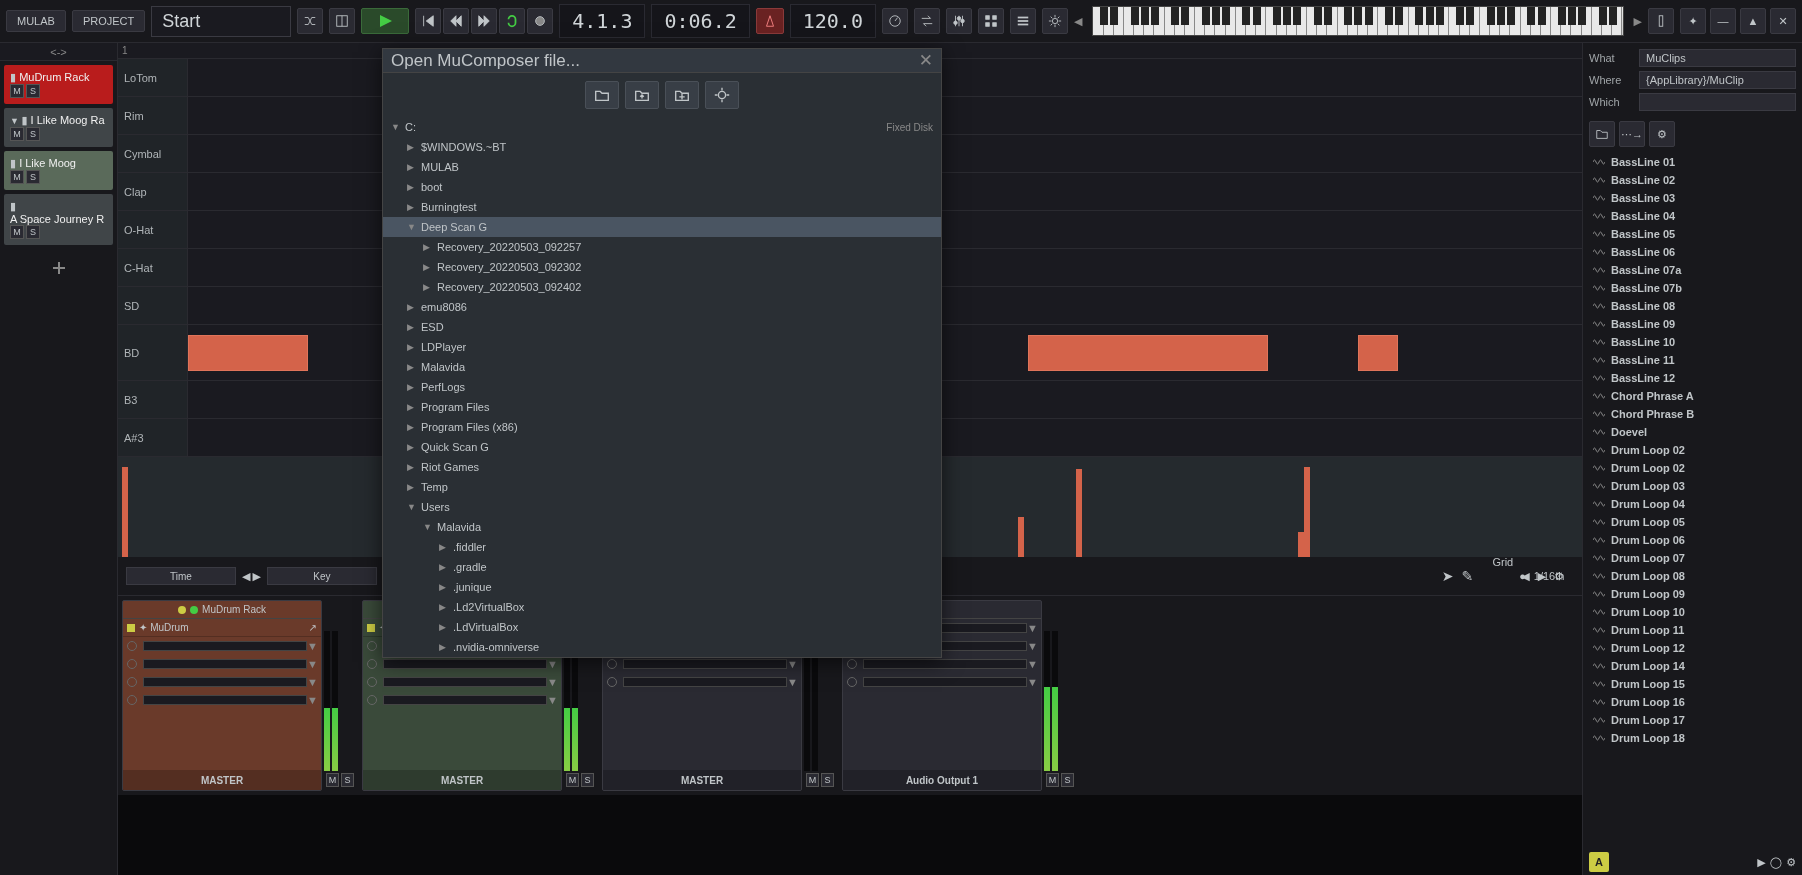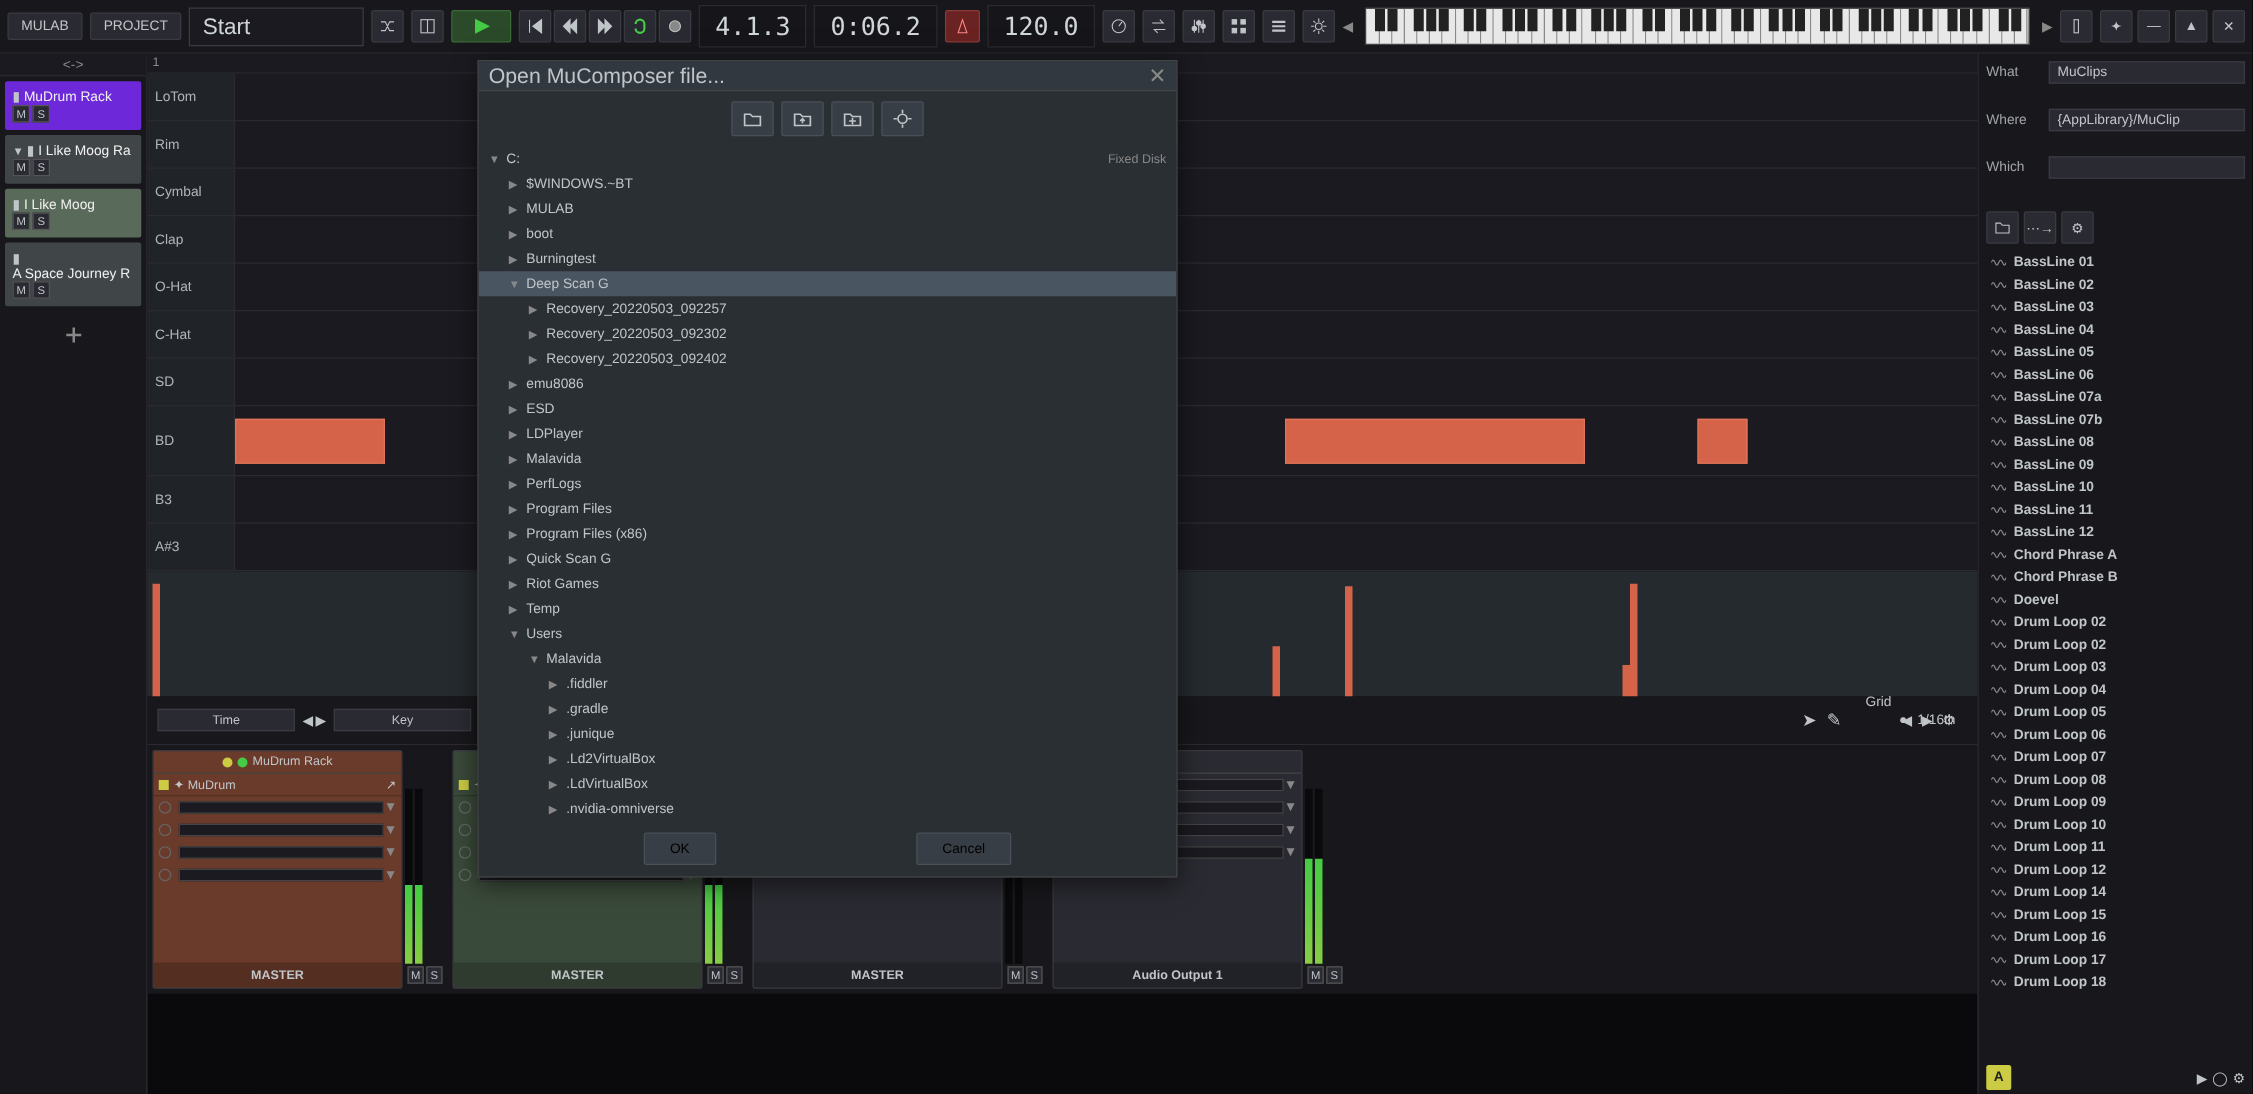--- a/index.html
+++ b/index.html
@@ -20,21 +20,21 @@
 .key-white { flex:1; height:100%; border-right:1px solid #888; background:#e8e8e8; }
 .key-black { position:absolute; width:8px; height:18px; background:#222; top:0; }
 .topbar-right { display:flex; gap:4px; }
 
 
 .main-area { display:flex; height:calc(100% - 40px); }
 .left-panel { width:118px; background:#18181c; border-right:1px solid #2a2a30; }
 .tab-strip { height:18px; background:#1a1a20; display:flex; justify-content:center; align-items:center; border-bottom:1px solid #2a2a30; color:#888; }
 .track-list { padding:4px; display:flex; flex-direction:column; gap:4px; }
 .track-item { padding:6px; border-radius:2px; }
-.track-red { background:#6d28d9; }
+.track-red { background:#b91c1c; }
 .track-green { background:#5a6a5a; }
 .track-dark { background:#404548; }
 .track-title { font-size:11px; color:#f0f0f0; margin-bottom:4px; white-space:nowrap; overflow:hidden; }
 .ms-buttons { display:flex; gap:2px; }
 .ms-btn { width:14px; height:14px; background:#2a2a32; border:1px solid #555; color:#c0c5c8; font-size:9px; display:flex; align-items:center; justify-content:center; cursor:pointer; }
 .add-track { height:30px; display:flex; align-items:center; justify-content:center; margin-top:4px; }
 .add-track svg { width:16px; height:16px; fill:#888; }
 
 .arrange-area { flex:1; display:flex; flex-direction:column; }
 .lanes { flex:0 0 auto; display:flex; }
@@ -70,21 +70,21 @@
 .slot-bar { flex:1; height:10px; background:#1a1a20; border:1px solid #444; }
 .slot-tri { width:10px; text-align:center; color:#888; }
 .strip-footer { margin-top:auto; display:flex; flex-direction:column;font-weight:bold; }
 .master-label { height:20px; display:flex; align-items:center; justify-content:center; font-size:10px; background:rgba(0,0,0,0.2); }
 .ms-foot { display:flex; gap:2px; padding:2px; }
 .mixer-strip-wrap { display:flex; }
 
 
 .right-panel { width:220px; background:#18181c; border-left:1px solid #2a2a30; display:flex; flex-direction:column; }
 .search-rows { padding:6px; }
-.search-row { display:flex; align-items:center; gap:6px; margin-bottom:20px; }
+.search-row { display:flex; align-items:center; gap:6px; margin-bottom:4px; }
 .search-label { width:44px; font-size:11px; color:#a0a5a8; }
 .search-input { flex:1; background:#2a2a32; border:1px solid #3a3a42; color:#c0c5c8; padding:2px 6px; font-size:11px; }
 .browser-toolbar { display:flex; gap:4px; padding:0 6px 6px; }
 .browser-list { flex:1; overflow-y:auto; padding:0 6px; }
 .browser-item { padding:3px 4px; font-size:11px; display:flex; align-items:center; gap:6px; cursor:pointer;font-weight:bold; }
 .wave-ico { width:12px; height:8px; }
 .browser-foot { padding:6px; display:flex; gap:4px; align-items:center; }
 .a-btn { width:20px; height:20px; background:#cc4; color:#222; display:flex; align-items:center; justify-content:center; font-weight:bold; border-radius:2px; }
 
 
@@ -969,17 +969,13 @@
       </div>
       <div class="tree-row" style="padding-left: 56px;">
         <span class="tree-arrow">▶</span>
         <span>.LdVirtualBox</span>
       </div>
       <div class="tree-row" style="padding-left: 56px;">
         <span class="tree-arrow">▶</span>
         <span>.nvidia-omniverse</span>
       </div>
     </div>
-  <div class="dialog-buttons">
-    <button class="dlg-btn">OK</button>
-    <button class="dlg-btn">Cancel</button>
-  </div>
 </div>
 
 </body></html>

